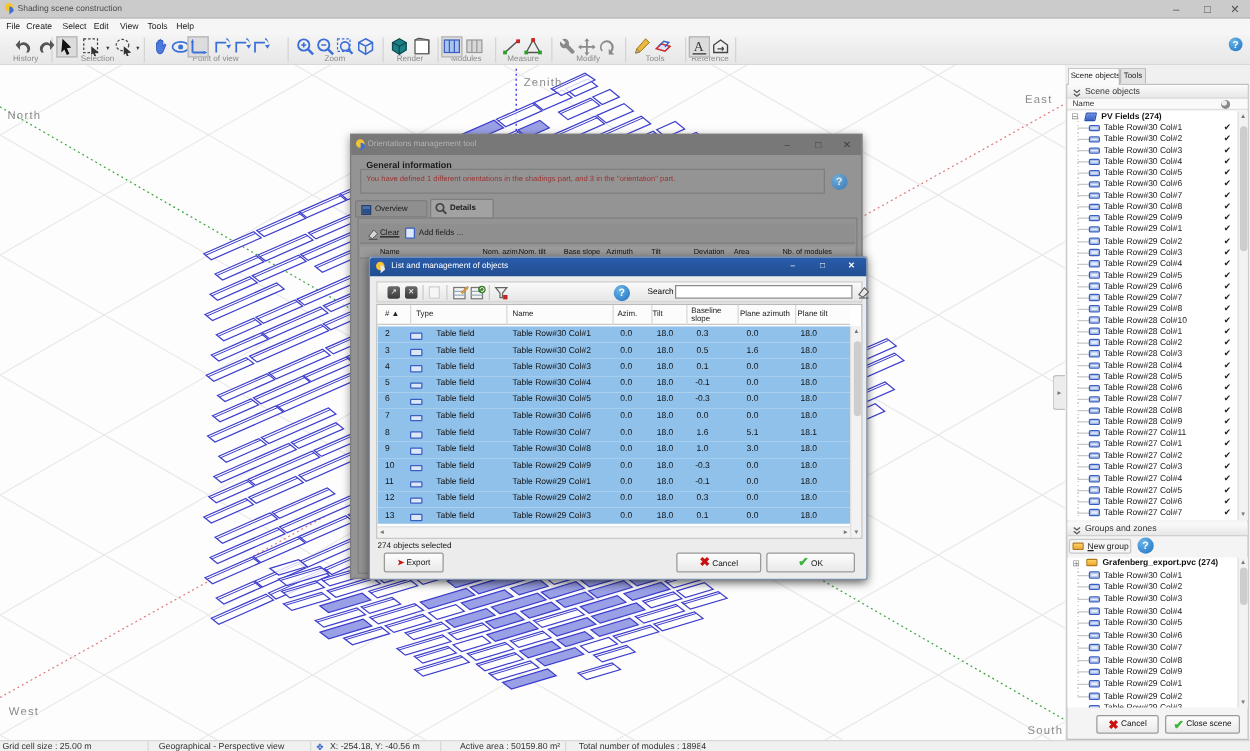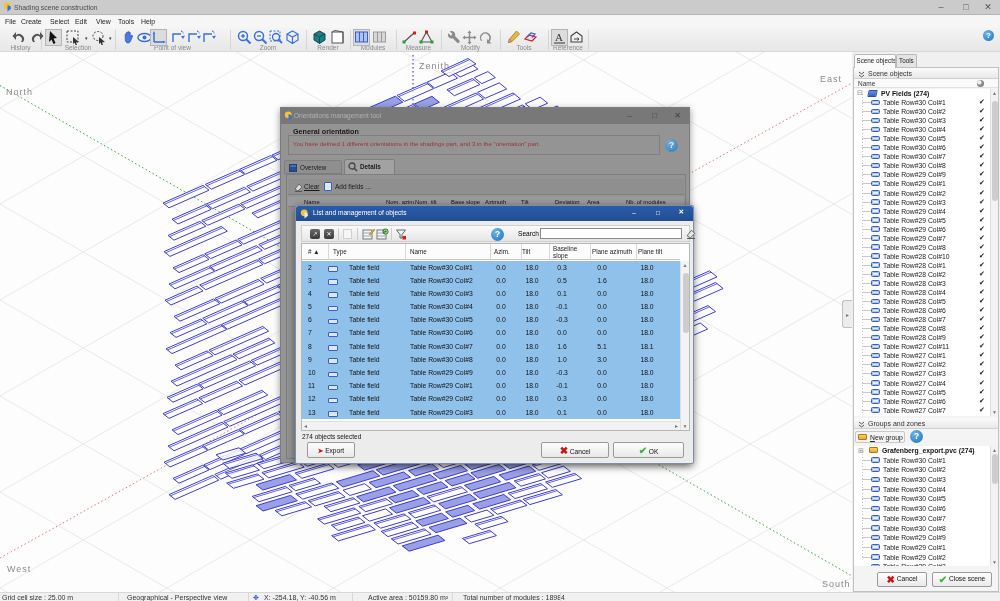--- a/index.html
+++ b/index.html
@@ -1135,21 +1135,21 @@
  <div class="tbar">
    <svg style="position:absolute;left:3px;top:3px" width="10" height="10" viewBox="0 0 10 10">
         <circle cx="4.2" cy="3.8" r="3.4" fill="#f5c431"></circle>
         <path d="M4.5 3.2 A3.4 3.4 0 0 1 8 6.8 L4.5 9.5 Z" fill="#3a6fd8"></path>
       </svg>
    <span style="position:absolute;left:13px;top:4px">Orientations management tool</span>
    <span style="position:absolute;right:57px;top:3px;color:#3f3f3f;font-size:8px">–</span>
    <span style="position:absolute;right:32px;top:3px;color:#3f3f3f;font-size:8px">□</span>
    <span style="position:absolute;right:8px;top:3px;color:#3f3f3f;font-size:8px">✕</span>
  </div>
- <div class="gtitle">General orientation</div>
+ <div class="gtitle">General information</div>
  <div class="gbox">
       <div class="redtxt">You have defined 1 different orientations in the shadings part, and 3 in the "orientation" part.</div>
     </div>
  <div class="qbtn" style="position:absolute;left:384px;top:31px;opacity:0.8">?</div>
  <div class="tab" style="left:3px;top:52px;width:58px"><span style="position:absolute;left:4px;top:2.5px;width:8px;height:8px;background:linear-gradient(#4a6fb0 40%,#2a4f90 40%);border:1px solid #25406e"></span>Overview</div>
  <div class="tab" style="left:63px;top:51px;width:51px;background:#a2a2a2;height:16px;font-weight:bold">
    <svg style="position:absolute;left:3px;top:2px" width="10" height="10" viewBox="0 0 10 10">
         <circle cx="4" cy="4" r="3" fill="none" stroke="#444" stroke-width="1.3"></circle>
         <line x1="6.2" y1="6.2" x2="9" y2="9" stroke="#444" stroke-width="1.5"></line>
       </svg>

